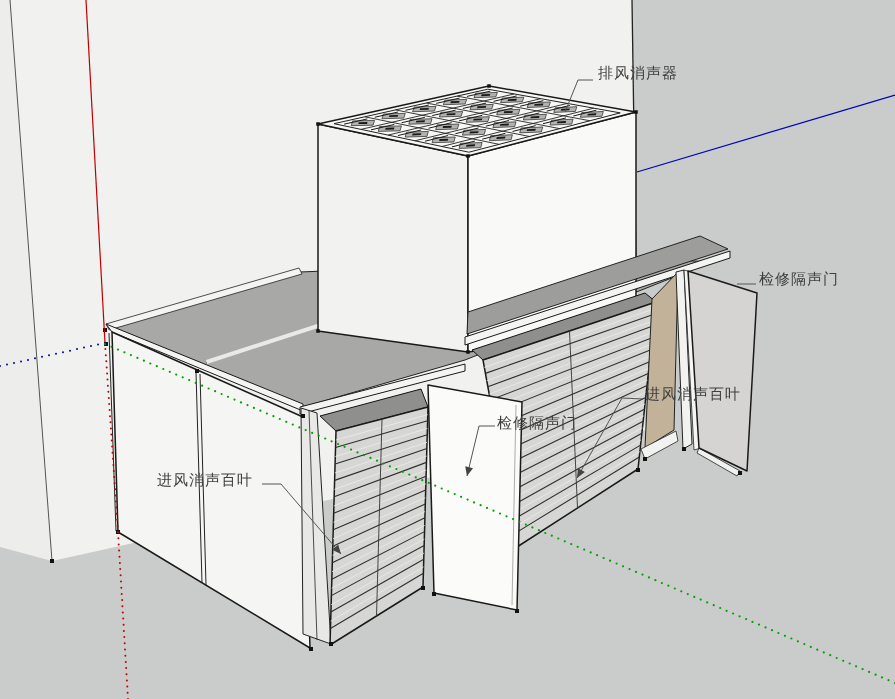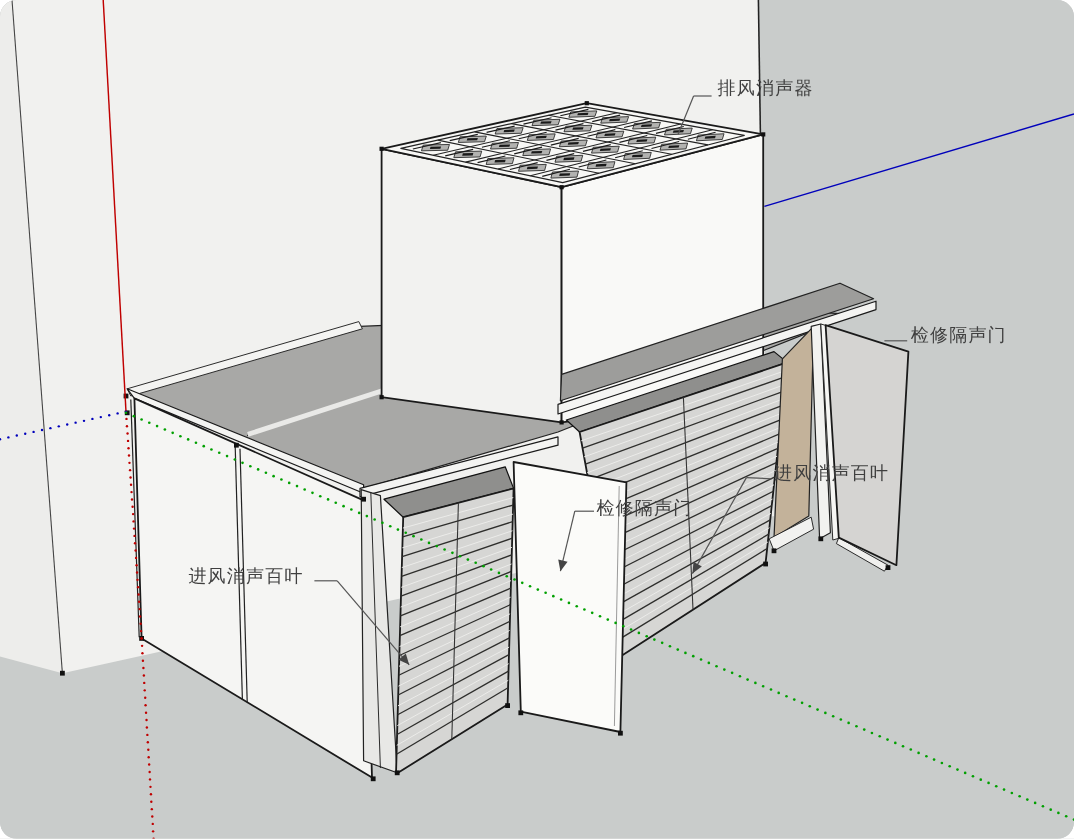--- a/index.html
+++ b/index.html
@@ -2,21 +2,20 @@
 <html><head>
 <meta charset="utf-8">
 <style>
   html,body{margin:0;padding:0;}
   #viewport{
     position:relative;
     width:895px;height:699px;
     overflow:hidden;
     font-family:"DejaVu Sans","Liberation Sans",sans-serif;
     background:#c9cccb;
-    border-radius:14px;
   }
   #scene{position:absolute;left:0;top:0;}
   .anno{
     position:absolute;
     font-size:15px;
     letter-spacing:1px;
     color:#3f3f3f;
     white-space:nowrap;
     user-select:none;
   }

